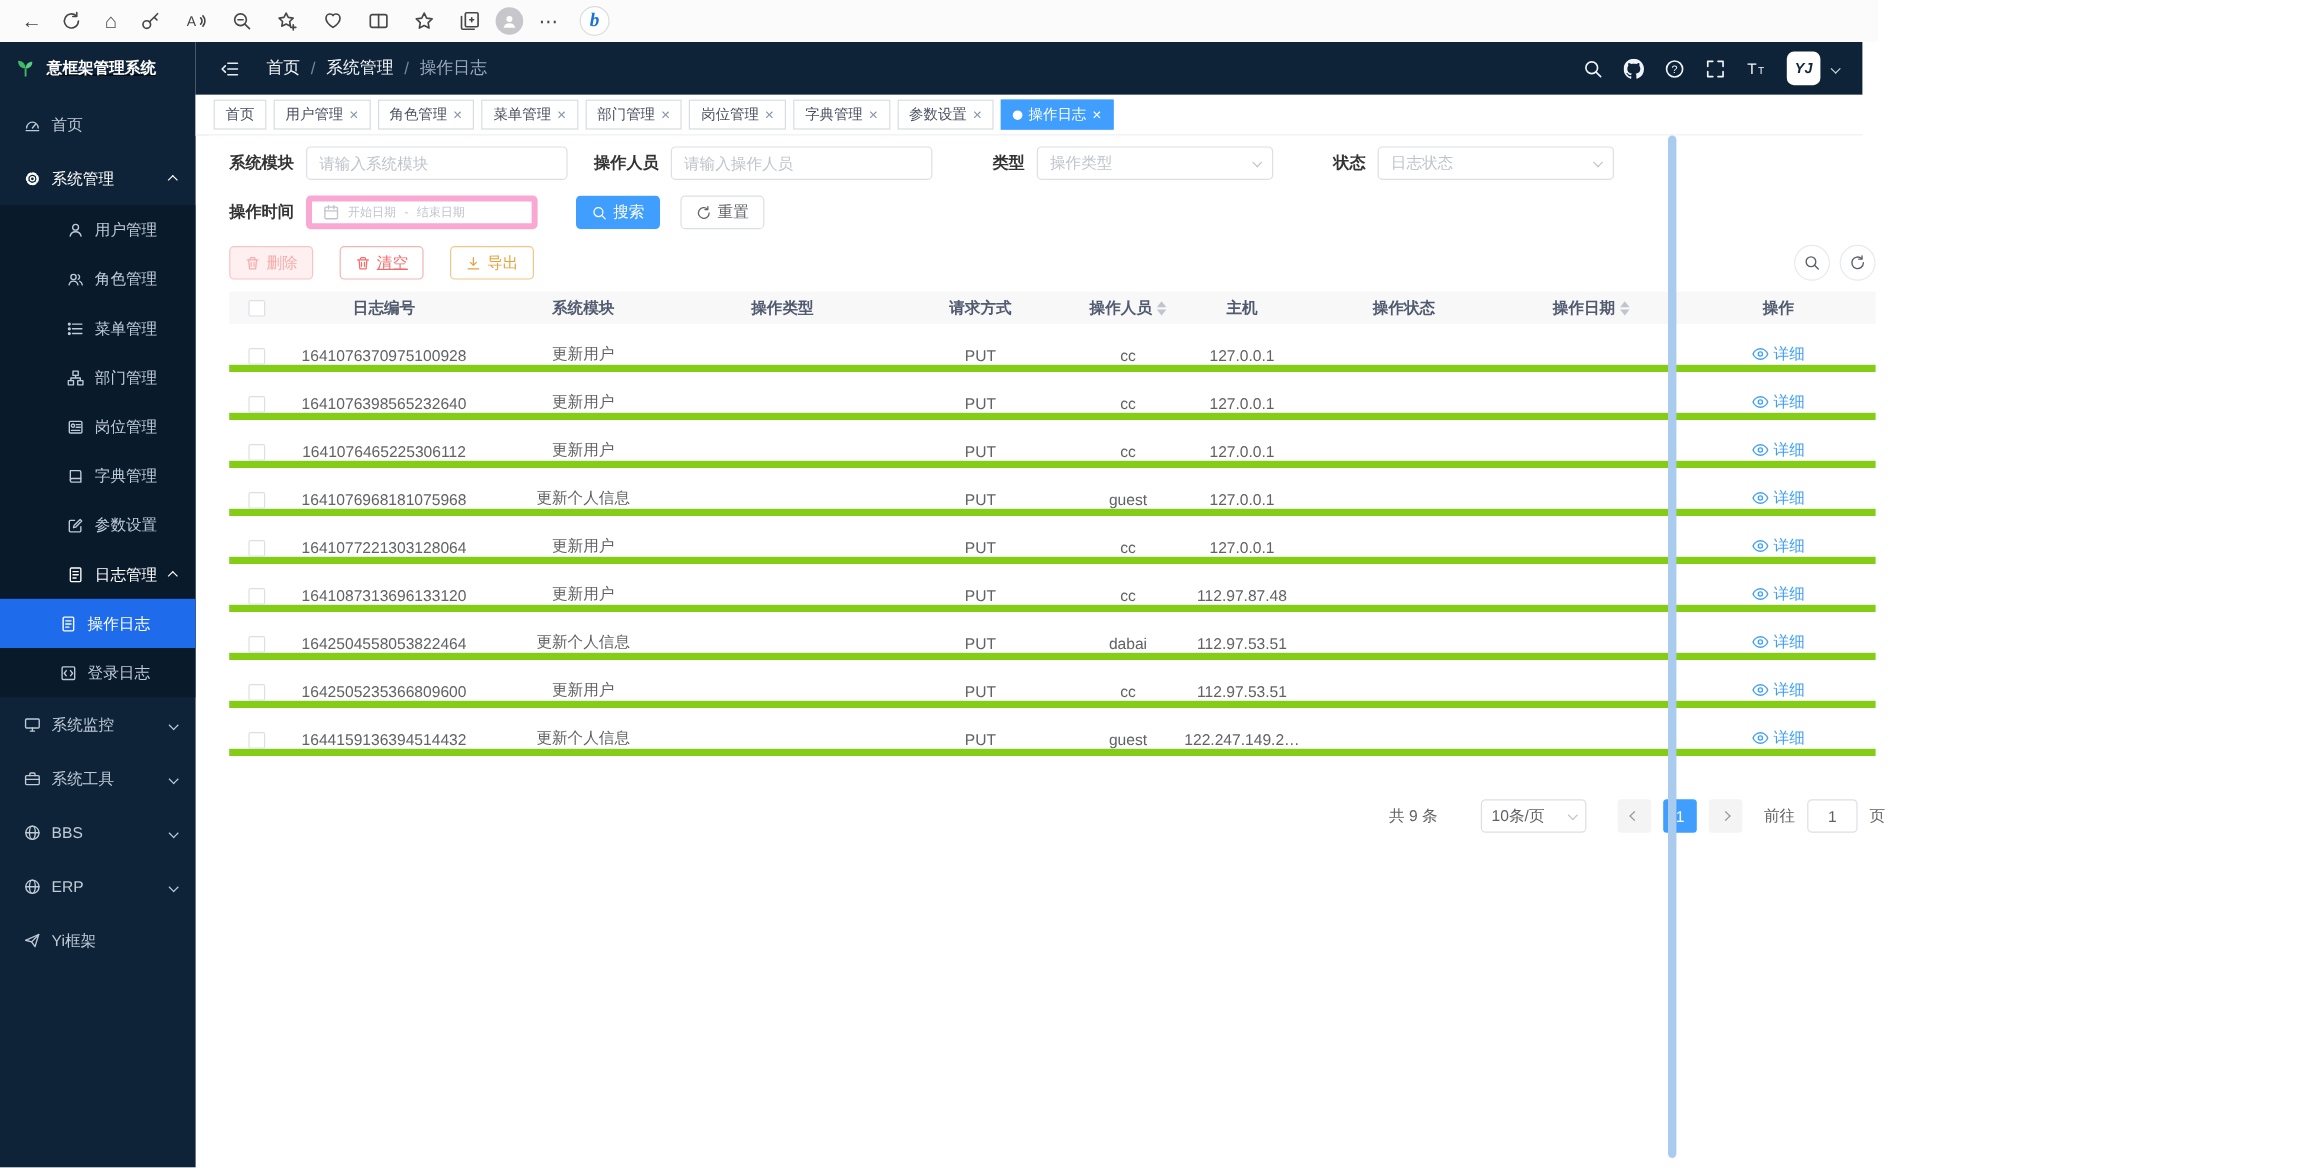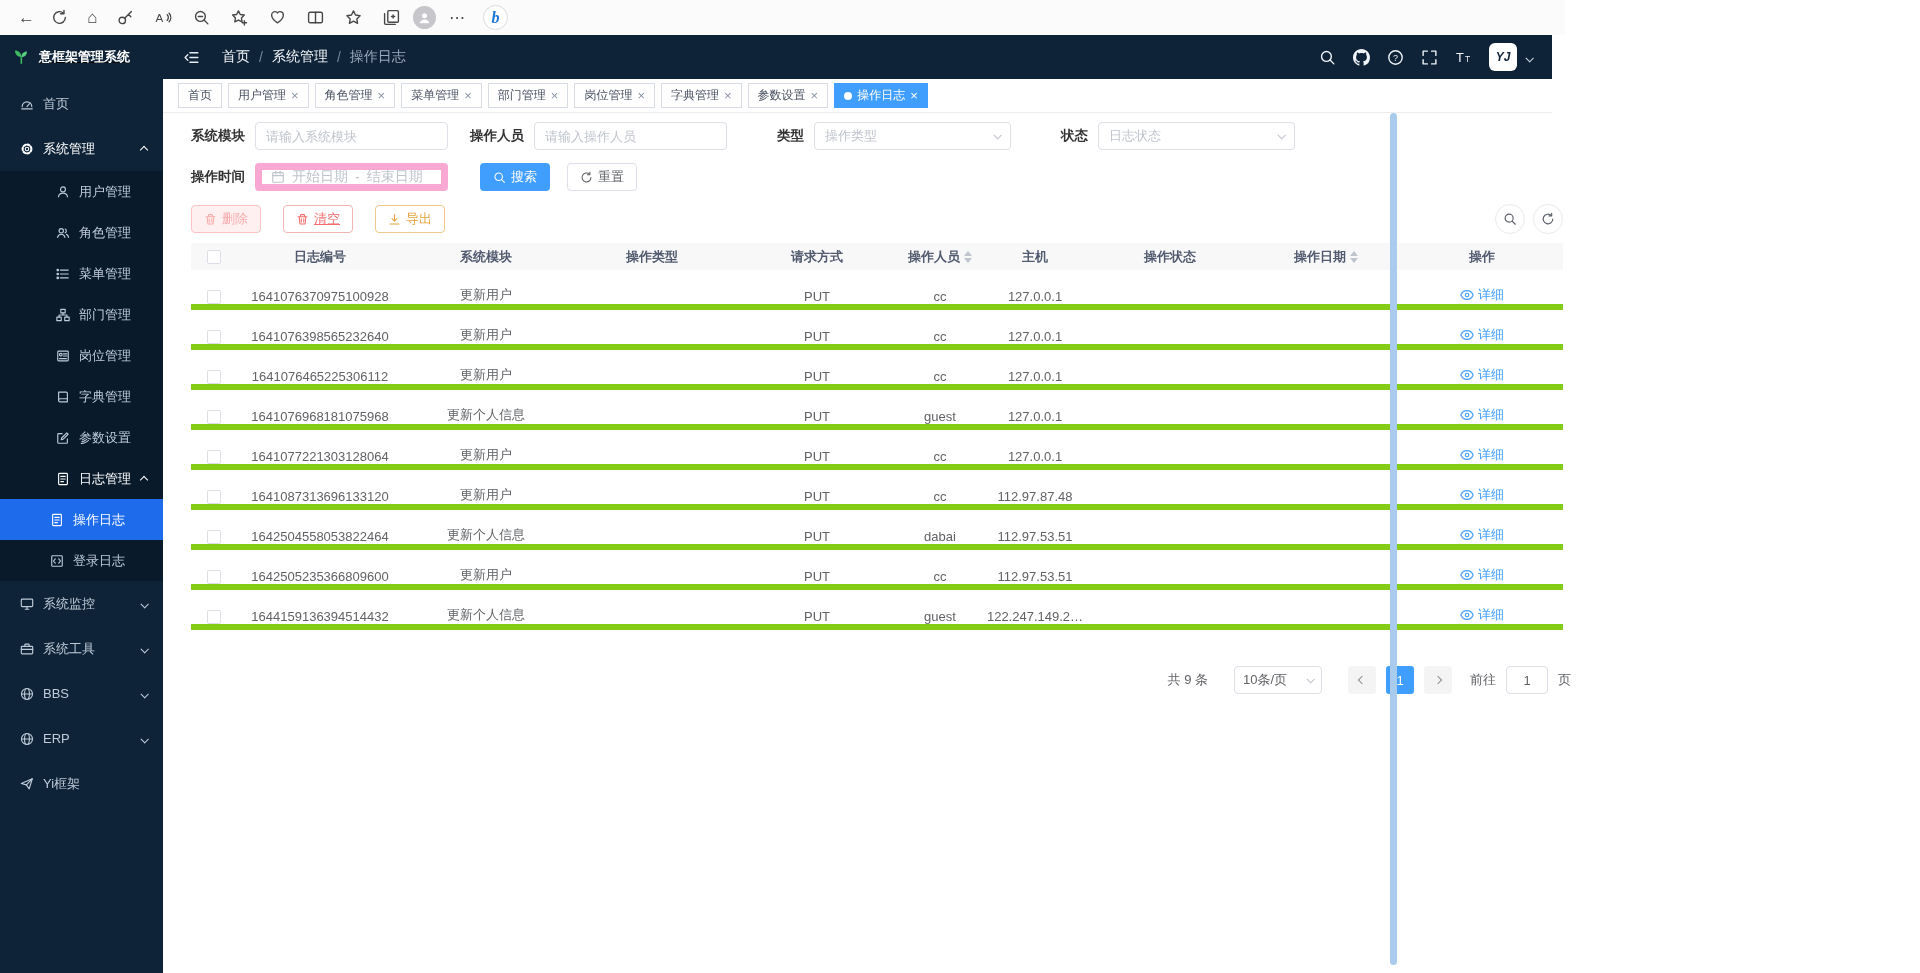--- a/index.html
+++ b/index.html
@@ -64,26 +64,26 @@
   .tab-close { font-size:13px; color:#8a94a6; line-height:1; cursor:pointer; }
   .tab.active { background:#409eff; border-color:#409eff; color:#fff; }
   .tab.active .tab-close { color:#fff; }
   .dot { width:8px; height:8px; border-radius:50%; background:#fff; }
 
   
   .main { position:absolute; left:174px; top:78px; width:1389px; height:860px; background:#fff; padding:9px 0 0 17px; }
   .filter-row { display:flex; align-items:center; height:28px; margin-bottom:13px; font-size:13px; color:#303133; }
   .f-item { display:flex; align-items:center; }
   .f-label { font-weight:700; font-size:13.5px; color:#333; margin-right:10px; white-space:nowrap; }
-  .f-input { width:193px; height:28px; border:1px solid #dcdfe6; border-radius:4px; padding:0 10px; font-size:13px; color:#606266; outline:none; font-family:inherit; }
+  .f-input { width:218px; height:28px; border:1px solid #dcdfe6; border-radius:4px; padding:0 10px; font-size:13px; color:#606266; outline:none; font-family:inherit; }
   .f-input::placeholder { color:#bfc4cc; }
   .f-select { width:197px; height:28px; border:1px solid #dcdfe6; border-radius:4px; display:flex; align-items:center; justify-content:space-between; padding:0 10px; color:#bfc4cc; font-size:13px; cursor:pointer; }
   .f-select .chev, .psel .chev { color:#c0c4cc; }
   .gap22 { margin-right:22px; } .gap50 { margin-right:50px; }
-  .f-range { width:193px; height:28px; border:7px solid #f9a8d4; border-radius:4px; display:flex; align-items:center; padding:0 9px; gap:7px; color:#bfc4cc; font-size:14px; }
+  .f-range { width:193px; height:28px; border:5px solid #f9a8d4; border-radius:4px; display:flex; align-items:center; padding:0 9px; gap:7px; color:#bfc4cc; font-size:10px; }
   .f-range svg { width:14px; height:14px; color:#c0c4cc; }
 
   .btn { height:28px; padding:0 12px; border-radius:4px; display:inline-flex; align-items:center; gap:5px; font-size:13px; cursor:pointer; border:1px solid transparent; white-space:nowrap; }
   .btn svg { width:13px; height:13px; }
   .btn-primary { background:#409eff; color:#fff; margin-left:32px; }
   .btn-plain { background:#fff; border-color:#dcdfe6; color:#606266; margin-left:17px; }
   .btn-del { background:#fef0f0; border-color:#fbc4c4; color:#f8abab; cursor:not-allowed; }
   .btn-clear { background:#fff; border-color:#f3b4b4; color:#f56c6c; margin-left:22px;text-decoration:underline; }
   .btn-export { background:#fff; border-color:#f0c78a; color:#e6a23c; margin-left:22px; }
   .toolbar { display:flex; align-items:center; margin:13px 0 9px; width:1372px; }
@@ -98,21 +98,21 @@
   .td,.th { display:flex; align-items:center; justify-content:center; overflow:hidden; white-space:nowrap; }
   .c0{width:46px} .c1{width:166px} .c2{width:166px} .c3{width:166px} .c4{width:164px} .c5{width:82px} .c6{width:108px} .c7{width:162px} .c8{width:150px} .c9{width:162px}
   .cb { width:14px; height:14px; border:1px solid #dcdfe6; border-radius:2px; background:#fff; cursor:pointer; }
   .sorters { display:inline-flex; flex-direction:column; margin-left:4px; gap:2px; }
   .tri-up { width:0; height:0; border-left:4px solid transparent; border-right:4px solid transparent; border-bottom:5px solid #c0c4cc; }
   .tri-down { width:0; height:0; border-left:4px solid transparent; border-right:4px solid transparent; border-top:5px solid #c0c4cc; }
   .detail-link { color:#409eff; display:inline-flex; align-items:center; gap:4px; cursor:pointer; }
   .detail-link svg { width:14px; height:14px; }
 
   .pagination { display:flex; align-items:center; justify-content:flex-end; margin-top:36px; width:1380px; gap:10px; font-size:13px; color:#606266; }
-  .ptotal { margin-right:16px; }
+  .ptotal { margin-right:26px; }
   .psel { width:88px; height:28px; border:1px solid #dcdfe6; border-radius:4px; display:flex; align-items:center; justify-content:space-between; padding:0 8px; cursor:pointer; margin-right:16px; }
   .pbtn { width:28px; height:28px; background:#f4f4f5; border-radius:3px; display:flex; align-items:center; justify-content:center; color:#8a8f99; cursor:pointer; }
   .pcur { width:28px; height:28px; background:#409eff; border-radius:3px; display:flex; align-items:center; justify-content:center; color:#fff; cursor:pointer; }
   .pinput { width:42px; height:28px; border:1px solid #dcdfe6; border-radius:4px; text-align:center; font-size:13px; color:#606266; outline:none; font-family:inherit; }
   .pgoto { margin-left:8px; }
 
   .scrollbar { position:absolute; left:1390px; top:78px; width:7px; height:852px; border-radius:4px; background:#a9cbee; }
 </style>
 </head>
 <body>

